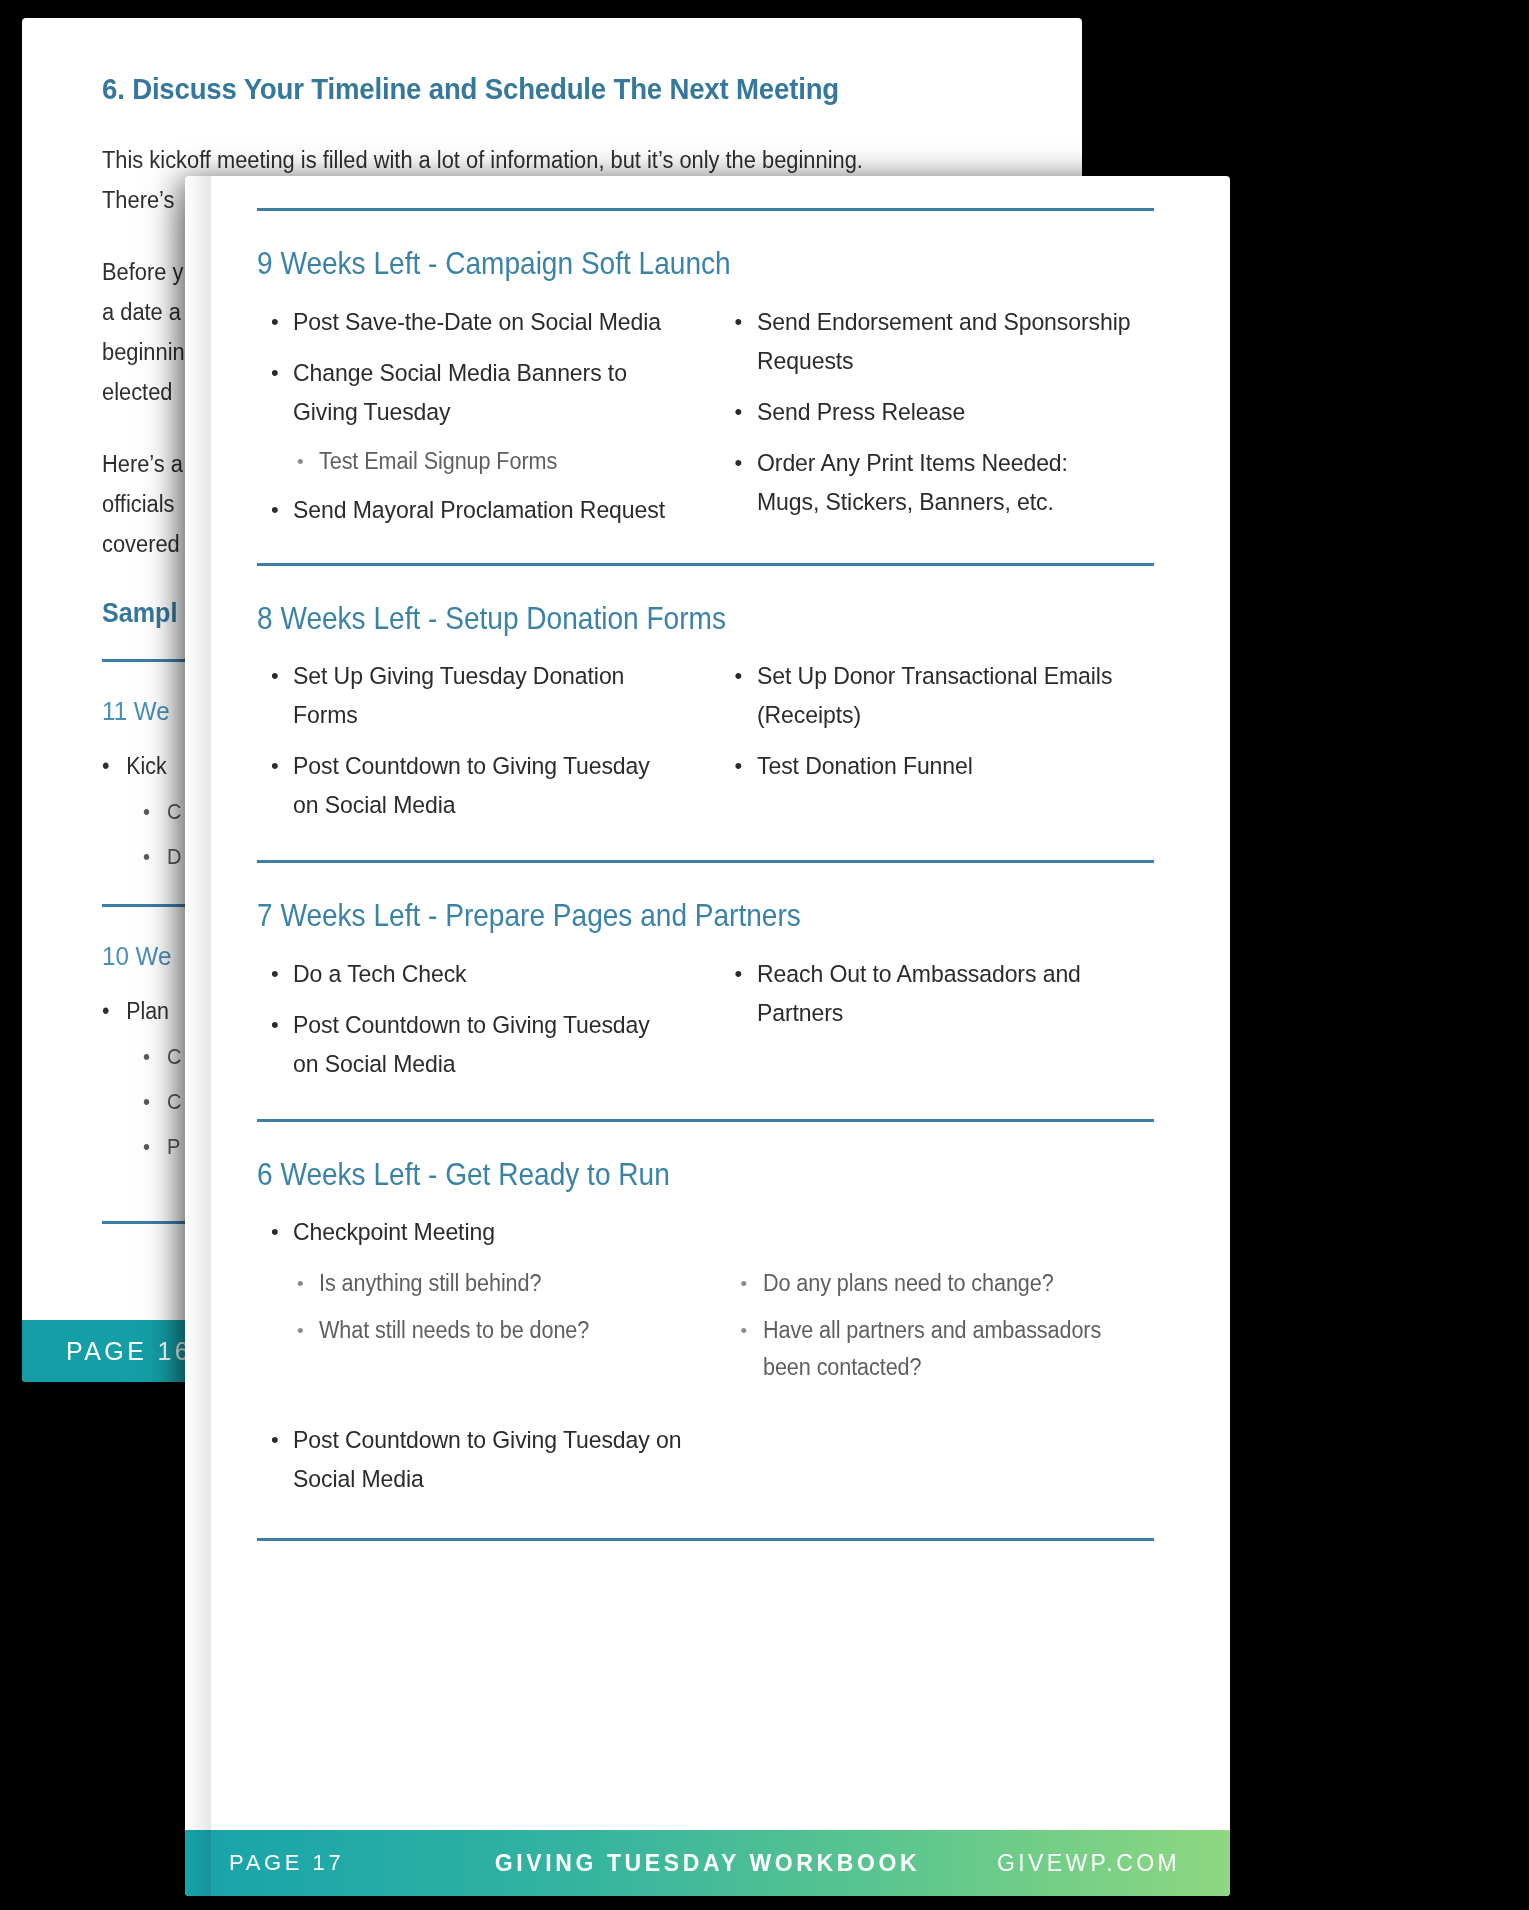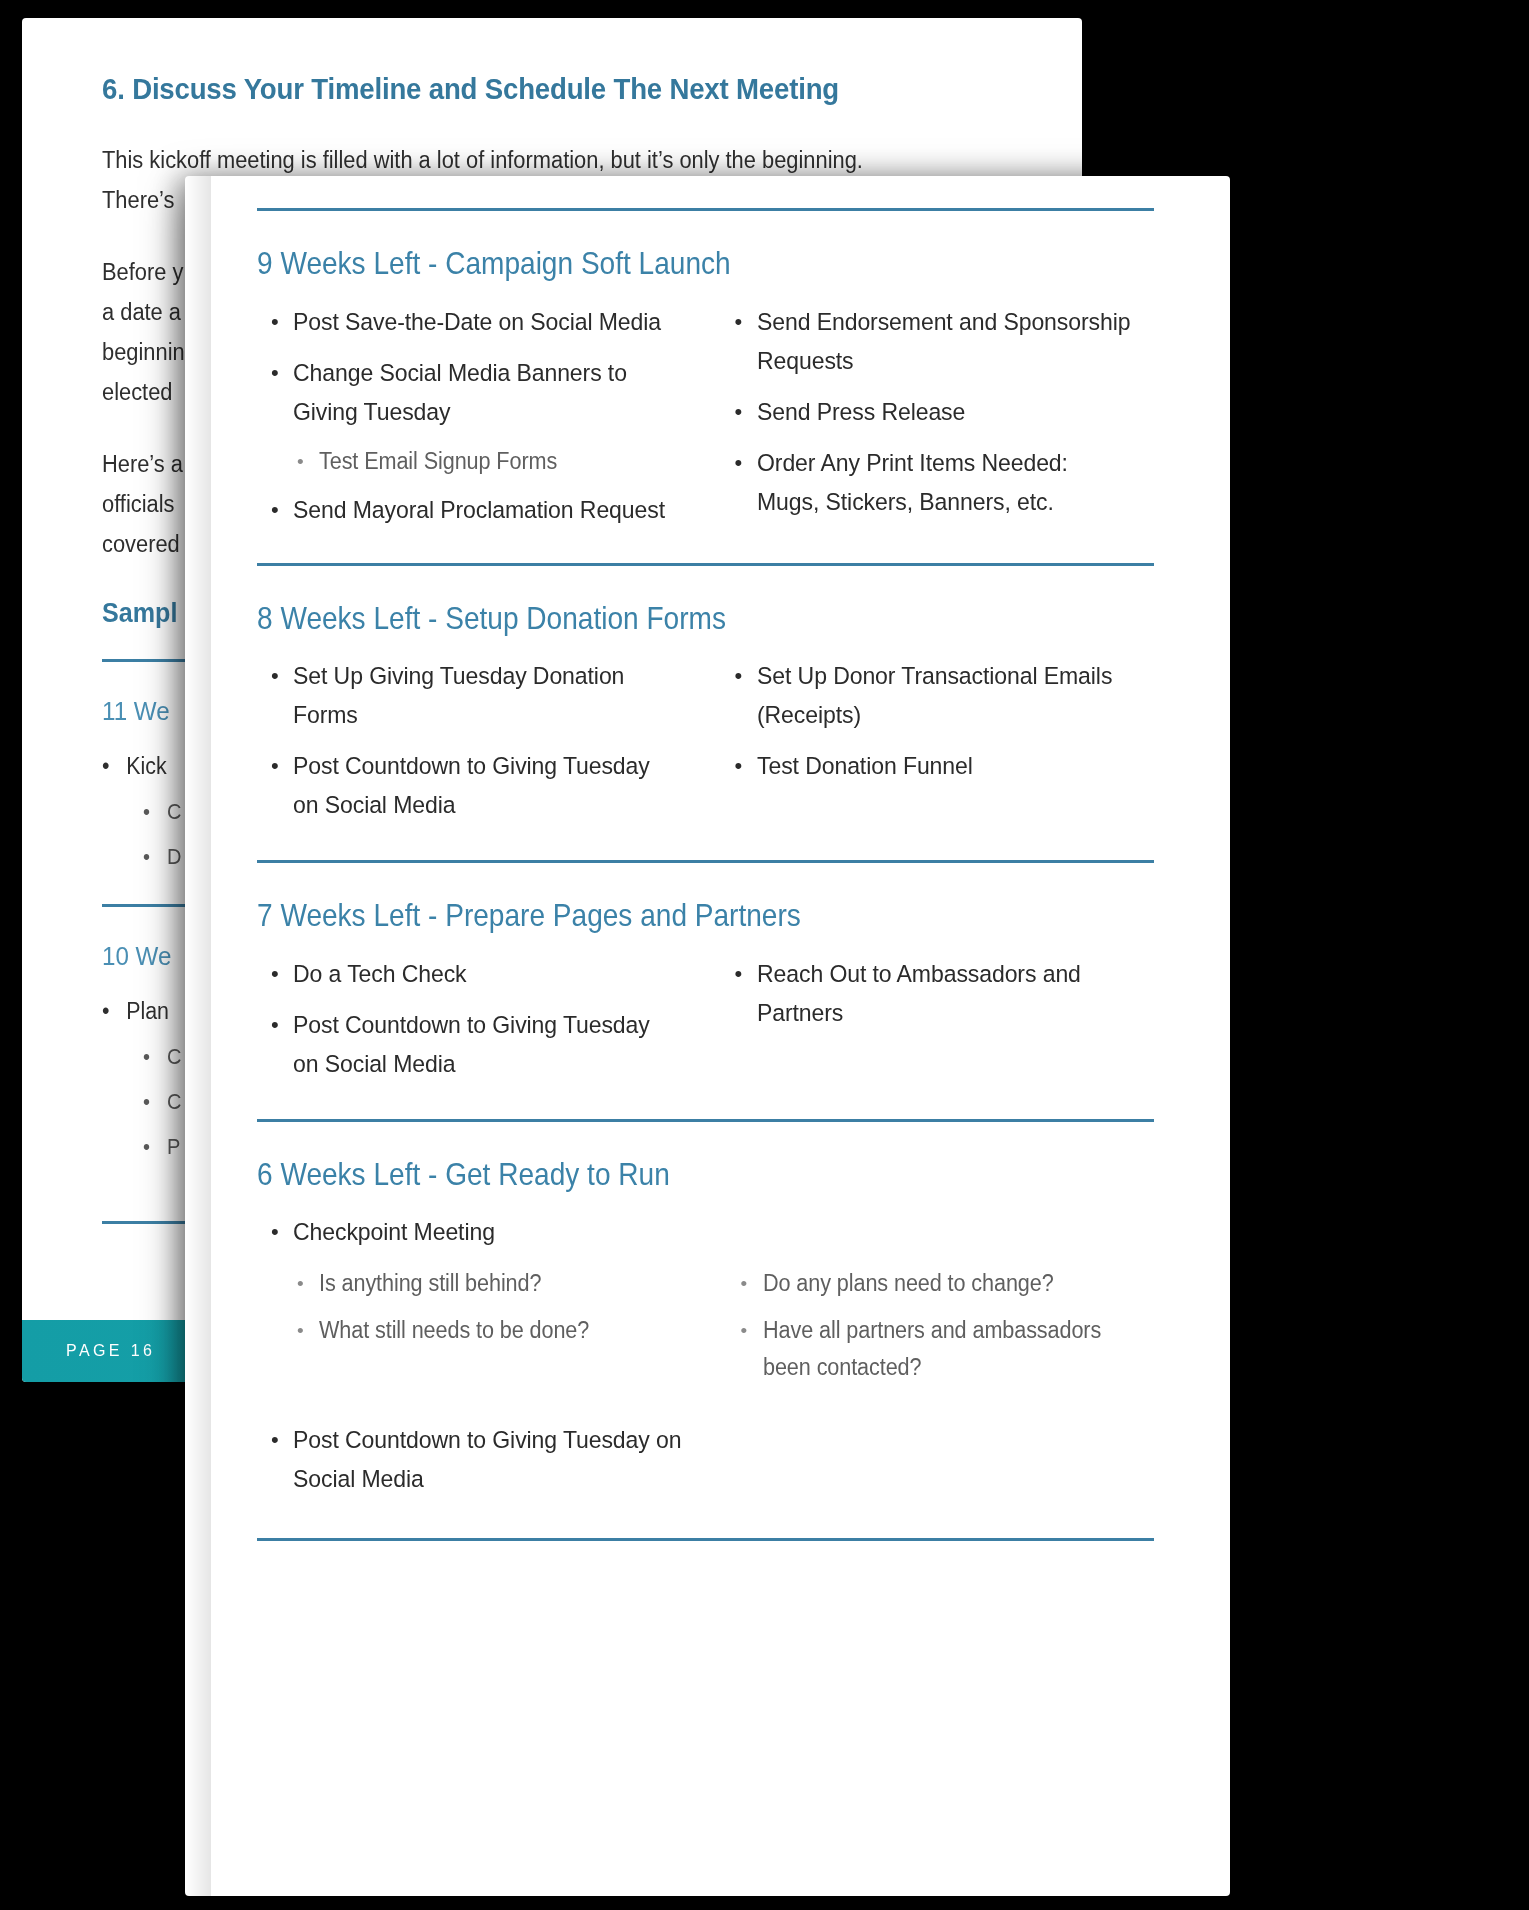--- a/index.html
+++ b/index.html
@@ -109,21 +109,21 @@
     width: 100%;
     height: 62px;
     background: #18a5ab;
     background: linear-gradient(90deg, #149da6 0%, #17a8ab 100%);
     display: flex;
     align-items: center;
   }
   .back-footer .pg {
     margin-left: 44px;
     color: #ffffff;
-    font-size: 16px;
+    font-size: 25px;
     letter-spacing: 3.4px;
     font-weight: 400;
   }
 
   
   .page-front {
     position: absolute;
     left: 185px;
     top: 176px;
     width: 1045px;
@@ -466,16 +466,21 @@
           <li class="item" style="width:52%;">
             <span class="bt">•</span>
             <span class="txt">Post Countdown to Giving Tuesday on Social Media</span>
           </li>
         </ul>
       </div>
 
       <div class="rule" style="margin-top:40px;"></div>
     </div>
 
+    <div class="front-footer">
+      <span class="pg">PAGE 17</span>
+      <span class="mid">GIVING TUESDAY WORKBOOK</span>
+      <span class="site">GIVEWP.COM</span>
+    </div>
   </div>
 
   <div class="overlap-shadow"></div>
 </div>
 
 </body></html>

